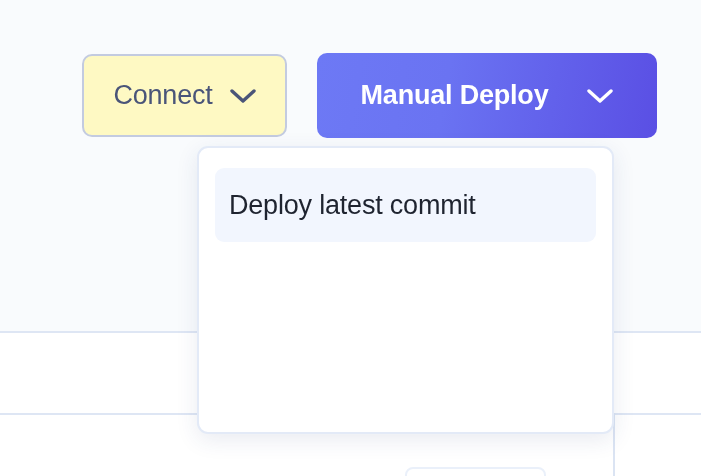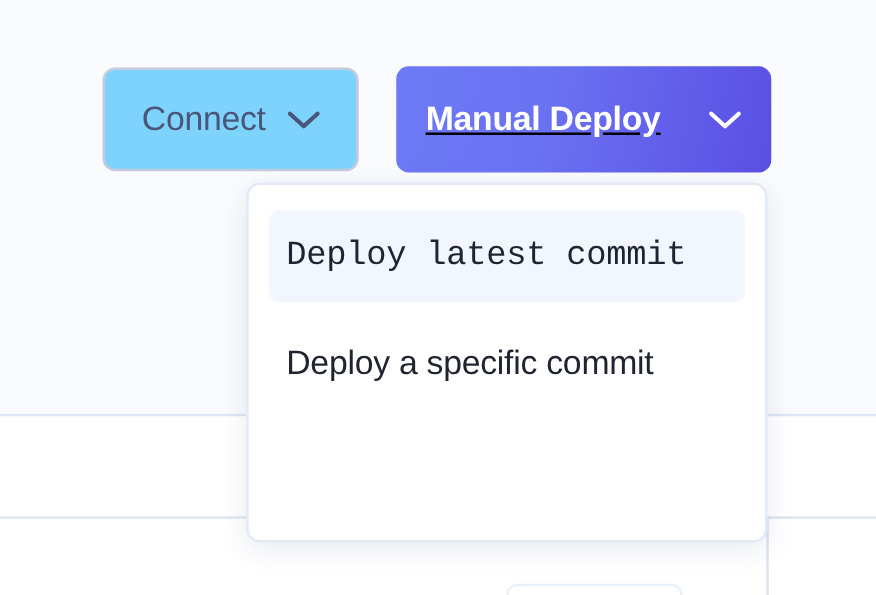--- a/index.html
+++ b/index.html
@@ -81,52 +81,51 @@
   
   .btn-connect {
     position: absolute;
     left: 82px;
     top: 54px;
     width: 205px;
     height: 83px;
     box-sizing: border-box;
     border: 2px solid #c3cbe0;
     border-radius: 10px;
-    background: #7dd3fc;
+    background: #fef9c3;
     display: flex;
     align-items: center;
     justify-content: center;
     gap: 17px;
     cursor: pointer;
   }
   .btn-connect .label {
     font-size: 27px;
     font-weight: 400;
     color: #4a5579;
     letter-spacing: -0.2px;
     line-height: 1;
   }
 
   
   .btn-manual-deploy {
     position: absolute;
     left: 317px;
     top: 53px;
-    width: 300px;
+    width: 340px;
     height: 85px;
     box-sizing: border-box;
     border: none;
     border-radius: 10px;
     background: linear-gradient(100deg, #6d79f5 0%, #6a73f2 38%, #5a4fe4 100%);
     display: flex;
     align-items: center;
     justify-content: center;
     gap: 39px;
     cursor: pointer;
-    text-decoration: underline;
   }
   .btn-manual-deploy .label {
     font-size: 27px;
     font-weight: 700;
     color: #ffffff;
     letter-spacing: -0.2px;
     line-height: 1;
   }
 
   
@@ -160,21 +159,20 @@
     box-sizing: border-box;
     border-radius: 9px;
     font-size: 27px;
     color: #1f2430;
     letter-spacing: -0.2px;
     cursor: pointer;
     white-space: nowrap;
   }
   .menu-item.highlighted {
     background: #f2f6fe;
-    font-family: Liberation Mono, monospace;
   }
   .menu-item + .menu-item {
     margin-top: 11px;
   }
 </style>
 </head>
 <body>
 
 <div id="stage">
 
@@ -202,18 +200,15 @@
       <svg width="26" height="16" viewBox="0 0 26 16" fill="none" xmlns="http://www.w3.org/2000/svg">
         <path d="M2 3 L13 13 L24 3" stroke="#ffffff" stroke-width="3.4" stroke-linecap="round" stroke-linejoin="round"></path>
       </svg>
     </span>
   </div>
 
   <div class="dropdown">
     <div class="menu-item highlighted">
       <span>Deploy latest commit</span>
     </div>
-    <div class="menu-item">
-      <span>Deploy a specific commit</span>
-    </div>
   </div>
 
 </div>
 
 </body></html>

